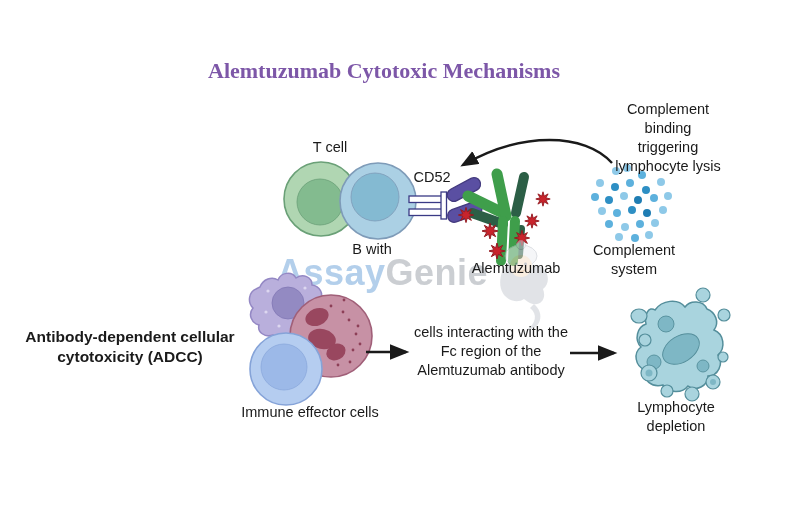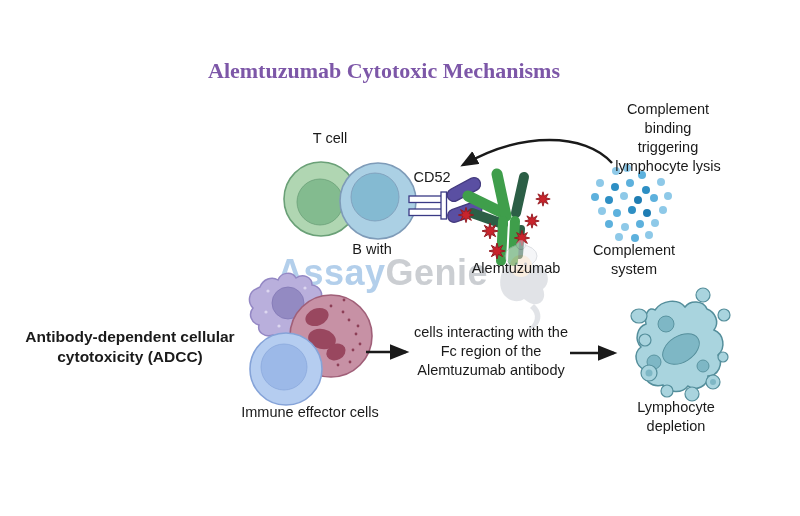--- a/index.html
+++ b/index.html
@@ -187,21 +187,21 @@
       </g>
     </g>
   </svg>
 
   <div class="title">Alemtuzumab Cytotoxic Mechanisms</div>
 
   <div class="label" style="left:657px;top:100px;margin-left:11px;">Complement binding
 triggering lymphocyte lysis</div>
 
 
-  <div class="label" style="left:330px;top:129px;">T cell</div>
+  <div class="label" style="left:330px;top:138px;">T cell</div>
 
   <div class="label" style="left:372px;top:240px;">B with</div>
 
   <div class="label" style="left:432px;top:168px;">CD52</div>
 
   <div class="label" style="left:634px;top:241px;">Complement
 system</div>
 
   <div class="label" style="left:516px;top:259px;">Alemtuzumab</div>
 

